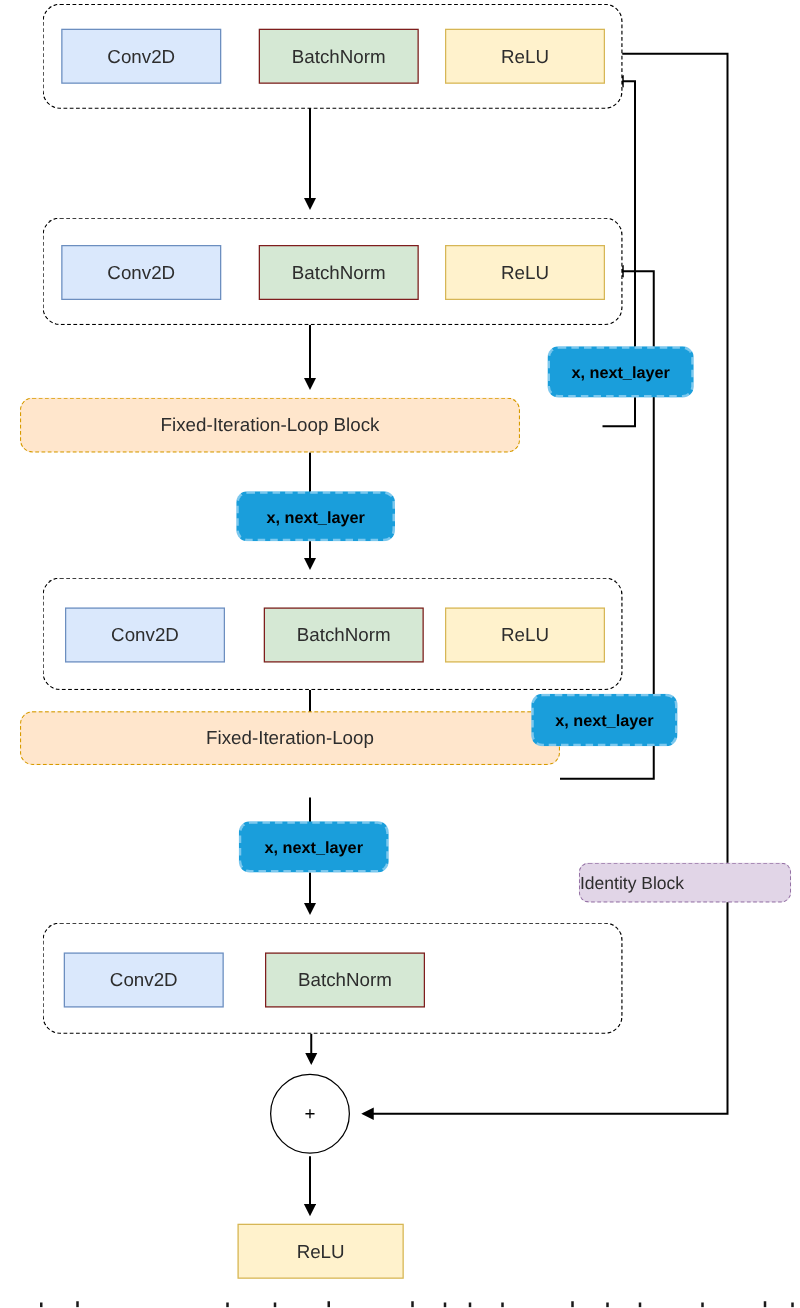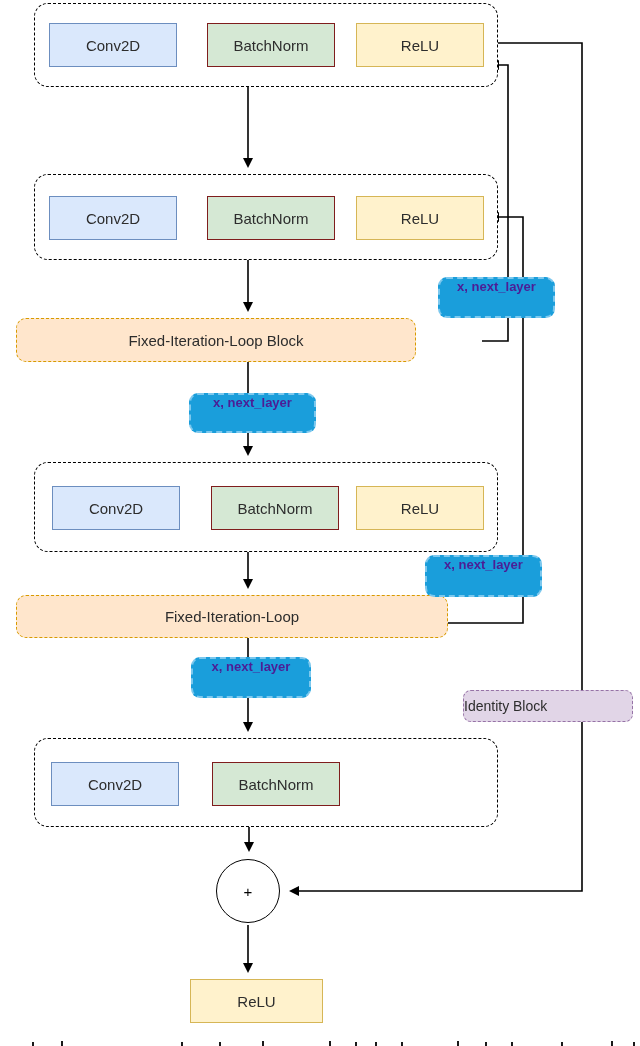--- a/index.html
+++ b/index.html
@@ -22,22 +22,22 @@
   .node.green {background:#d5e8d4;border:1px solid #7f1d1d;}
   .node.yellow{background:#fff2cc;border:1px solid #d6b656;}
   .loopblock{
     position:absolute;left:16px;box-sizing:border-box;
     background:#ffe6cc;border:1.6px dashed #d79b00;border-radius:10px;
     display:flex;align-items:center;justify-content:center;font-size:15px;z-index:1;
   }
   .badge{
     position:absolute;box-sizing:border-box;
     background:#1a9edb;border:2px dashed #7cc8ee;border-radius:9px;
-    display:flex;justify-content:center;
-    color:#4c1d95;font-weight:bold;font-size:13px;z-index:3;
+    display:flex;align-items:center;justify-content:center;
+    color:#000000;font-weight:bold;font-size:13px;z-index:3;
   }
   .identity-badge{
     position:absolute;left:463px;top:690px;width:170px;height:32px;box-sizing:border-box;
     background:#e1d5e7;border:1.6px dashed #9673a6;border-radius:8px;
     display:flex;align-items:center;justify-content:flex-start;font-size:14px;z-index:3;
   }
   .sum-circle{
     position:absolute;left:216px;top:859px;width:64px;height:64px;box-sizing:border-box;
     border:1.6px solid #000000;border-radius:50%;background:#ffffff;
     display:flex;align-items:center;justify-content:center;
@@ -127,21 +127,21 @@
         <span>Conv2D</span>
       </div>
     <div class="node green" style="left:176px;top:23px;">
         <span>BatchNorm</span>
       </div>
     <div class="node yellow" style="left:321px;top:23px;">
         <span>ReLU</span>
       </div>
   </div>
 
-  <div class="loopblock" style="top:595px;width:432px;height:43px;">
+  <div class="loopblock" style="top:569px;width:432px;height:43px;">
     <span>Fixed-Iteration-Loop</span>
   </div>
 
   <div class="container" style="top:738px;height:89px;">
     <div class="node blue" style="left:16px;top:23px;">
         <span>Conv2D</span>
       </div>
     <div class="node green" style="left:177px;top:23px;">
         <span>BatchNorm</span>
       </div>

